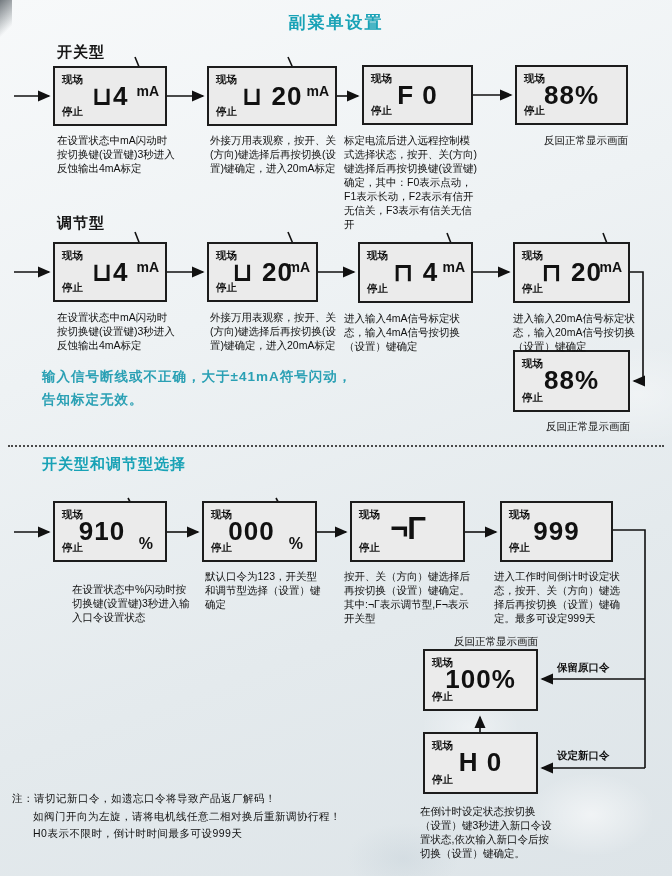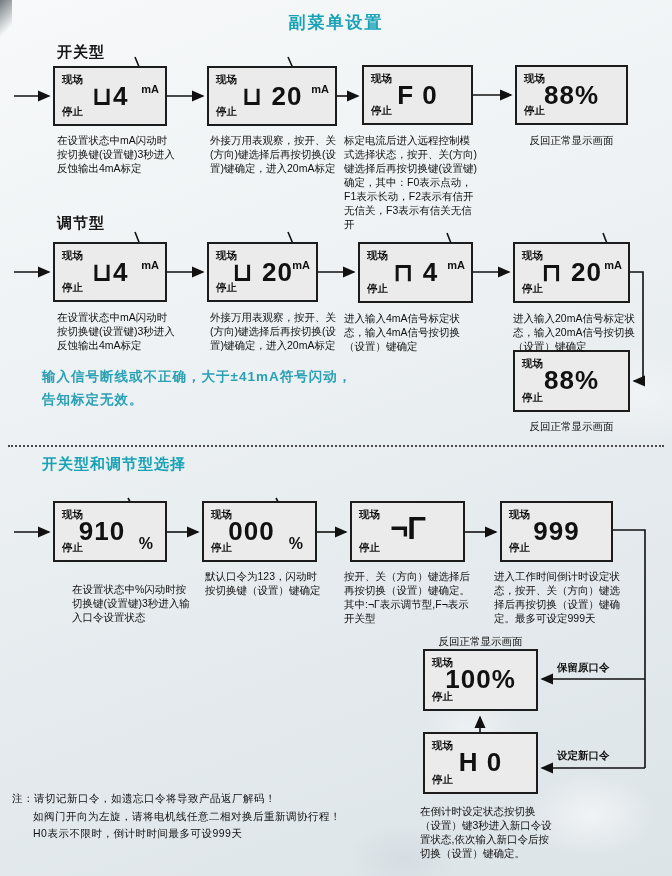--- a/index.html
+++ b/index.html
@@ -16,24 +16,24 @@
   .title{position:absolute;left:0;top:11px;width:100%;text-align:center;
     font-size:17px;font-weight:bold;color:#18a2b6;letter-spacing:2px;}
   .sec{position:absolute;font-size:15px;font-weight:bold;color:#161616;letter-spacing:1px;text-align:right;}
   .sec-teal{position:absolute;font-size:15px;font-weight:bold;color:#18a2b6;letter-spacing:1px;}
   .lcd{position:absolute;background:#ebebeb;border:2px solid #1c1c1c;box-sizing:border-box;z-index:2;}
   .lcd .tl{position:absolute;left:7px;top:5px;font-size:10.5px;font-weight:bold;}
   .lcd .bl{position:absolute;left:7px;bottom:5px;font-size:10.5px;font-weight:bold;}
   .lcd .val{position:absolute;left:0;top:13px;width:100%;text-align:center;
     font-size:26px;font-weight:bold;letter-spacing:1px;white-space:nowrap;}
   .lcd .big{font-size:31px;top:8px;letter-spacing:-1px;}
-  .lcd .unit{position:absolute;right:6px;top:15px;font-size:11px;font-weight:bold;}
+  .lcd .unit{position:absolute;right:6px;top:15px;font-size:14px;font-weight:bold;}
   .lcd .pct{position:absolute;right:12px;top:auto;bottom:7px;font-size:16px;font-weight:bold;}
   .cap{position:absolute;font-size:10.5px;line-height:14px;color:#101010;z-index:2;}
-  .cap.center{text-align:center;}
+  .cap.center{text-align:right;}
   .flash{position:absolute;font-size:10.5px;color:#101010;z-index:2;margin-top:36px;}
   .side-label{position:absolute;font-size:10.5px;font-weight:bold;z-index:2;}
   .warn{position:absolute;font-size:13.5px;font-weight:bold;color:#2aa0b4;letter-spacing:1px;z-index:2;}
   .dots{position:absolute;left:8px;top:445px;width:656px;border-top:2px dotted #4a4a4a;z-index:2;}
   .note{position:absolute;font-size:10.5px;color:#101010;letter-spacing:.5px;z-index:2;}
   .wires{position:absolute;left:0;top:0;z-index:1;}
 </style>
 </head>
 <body>
 
@@ -183,21 +183,21 @@
     <span class="bl">停止</span>
     <span class="val big">¬Γ</span>
   </div>
   <div class="lcd" style="left:500px;top:501px;width:113px;height:61px;">
     <span class="tl">现场</span>
     <span class="bl">停止</span>
     <span class="val">999</span>
   </div>
 
   <div class="cap" style="left:72px;top:569px;width:120px;margin-top:13px;">在设置状态中%闪动时按切换键(设置键)3秒进入输入口令设置状态</div>
-  <div class="cap" style="left:205px;top:569px;width:120px;">默认口令为123，闪动时按切换键（设置）键确定</div>
+  <div class="cap" style="left:205px;top:569px;width:120px;">默认口令为123，开关型和调节型选择（设置）键确定</div>
   <div class="cap" style="left:344px;top:569px;width:128px;">按开、关（方向）键选择后再按切换（设置）键确定。其中:¬Γ表示调节型,F¬表示开关型</div>
   <div class="cap" style="left:494px;top:569px;width:126px;">进入工作时间倒计时设定状态，按开、关（方向）键选择后再按切换（设置）键确定。最多可设定999天</div>
 
   <div class="cap center" style="left:423px;top:634px;width:115px;">反回正常显示画面</div>
 
   <div class="lcd" style="left:423px;top:649px;width:115px;height:62px;">
     <span class="tl">现场</span>
     <span class="bl">停止</span>
     <span class="val">100%</span>
   </div>

